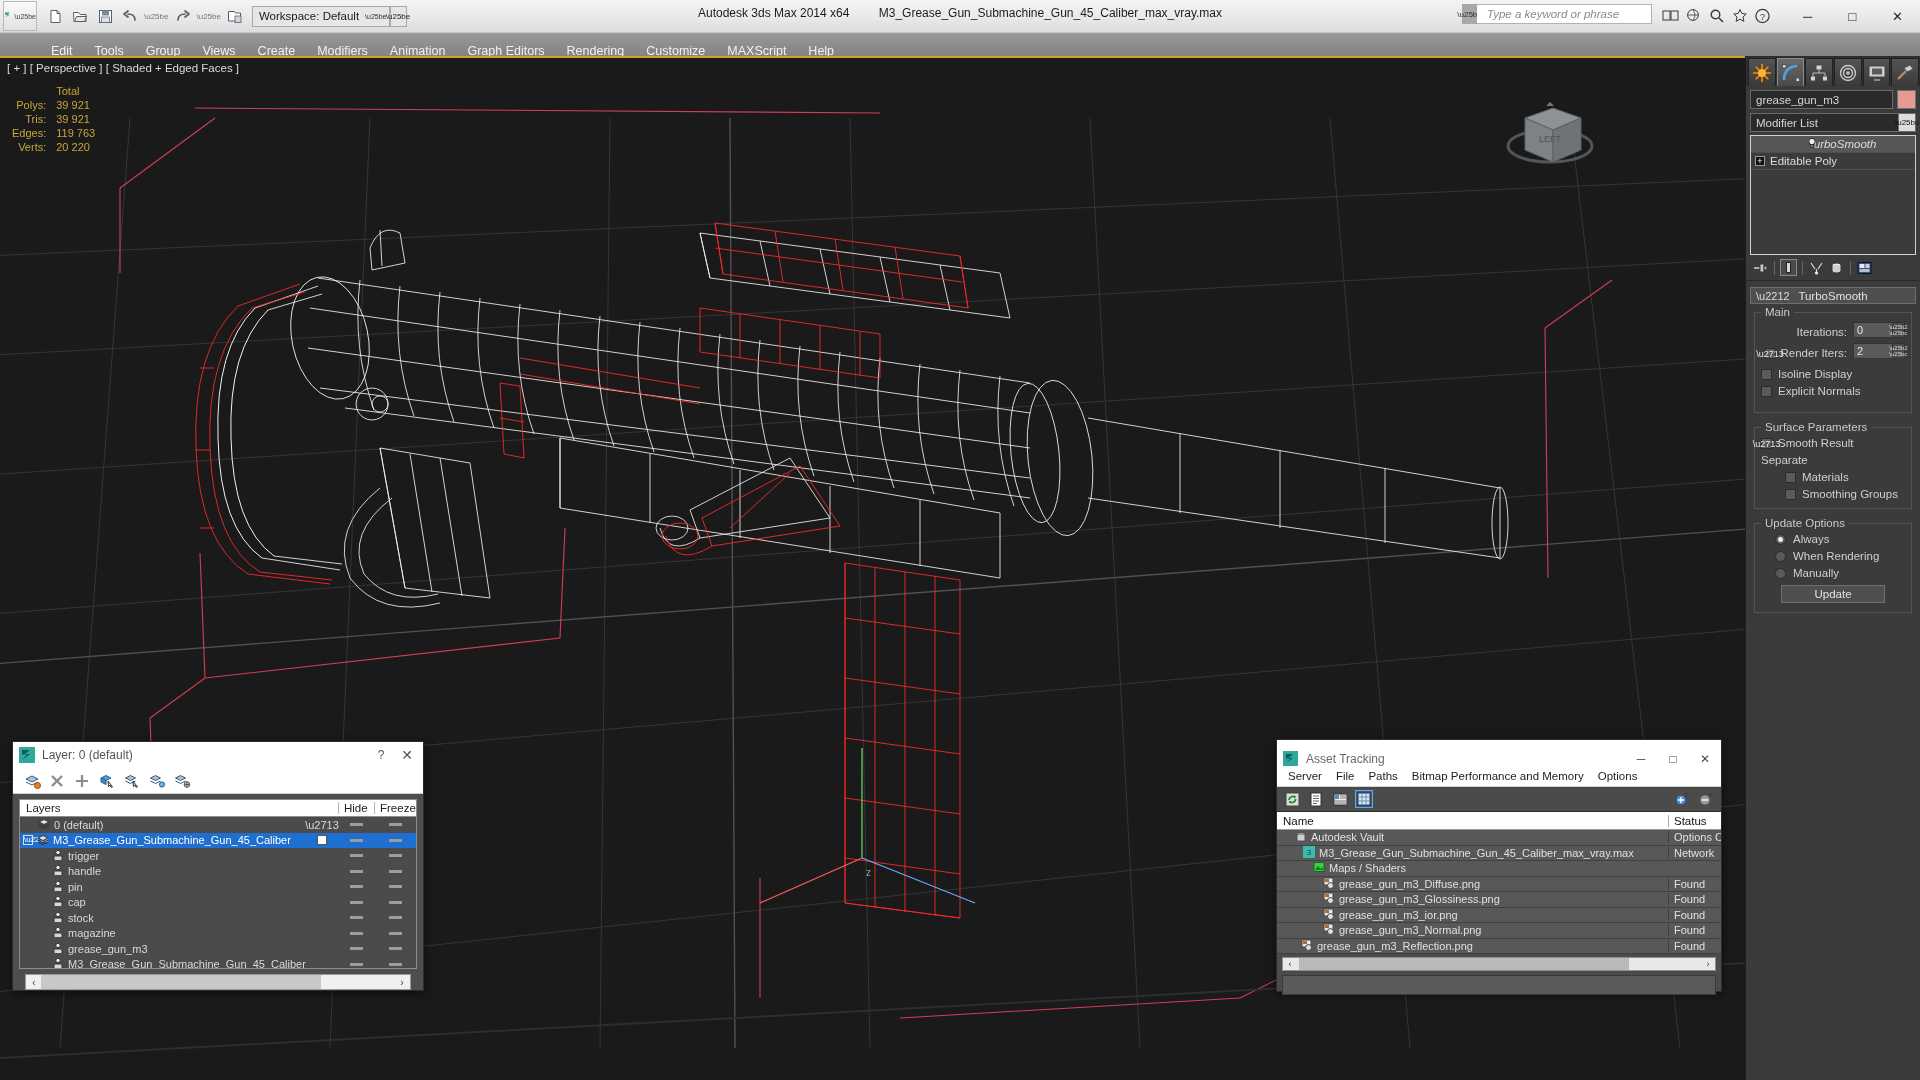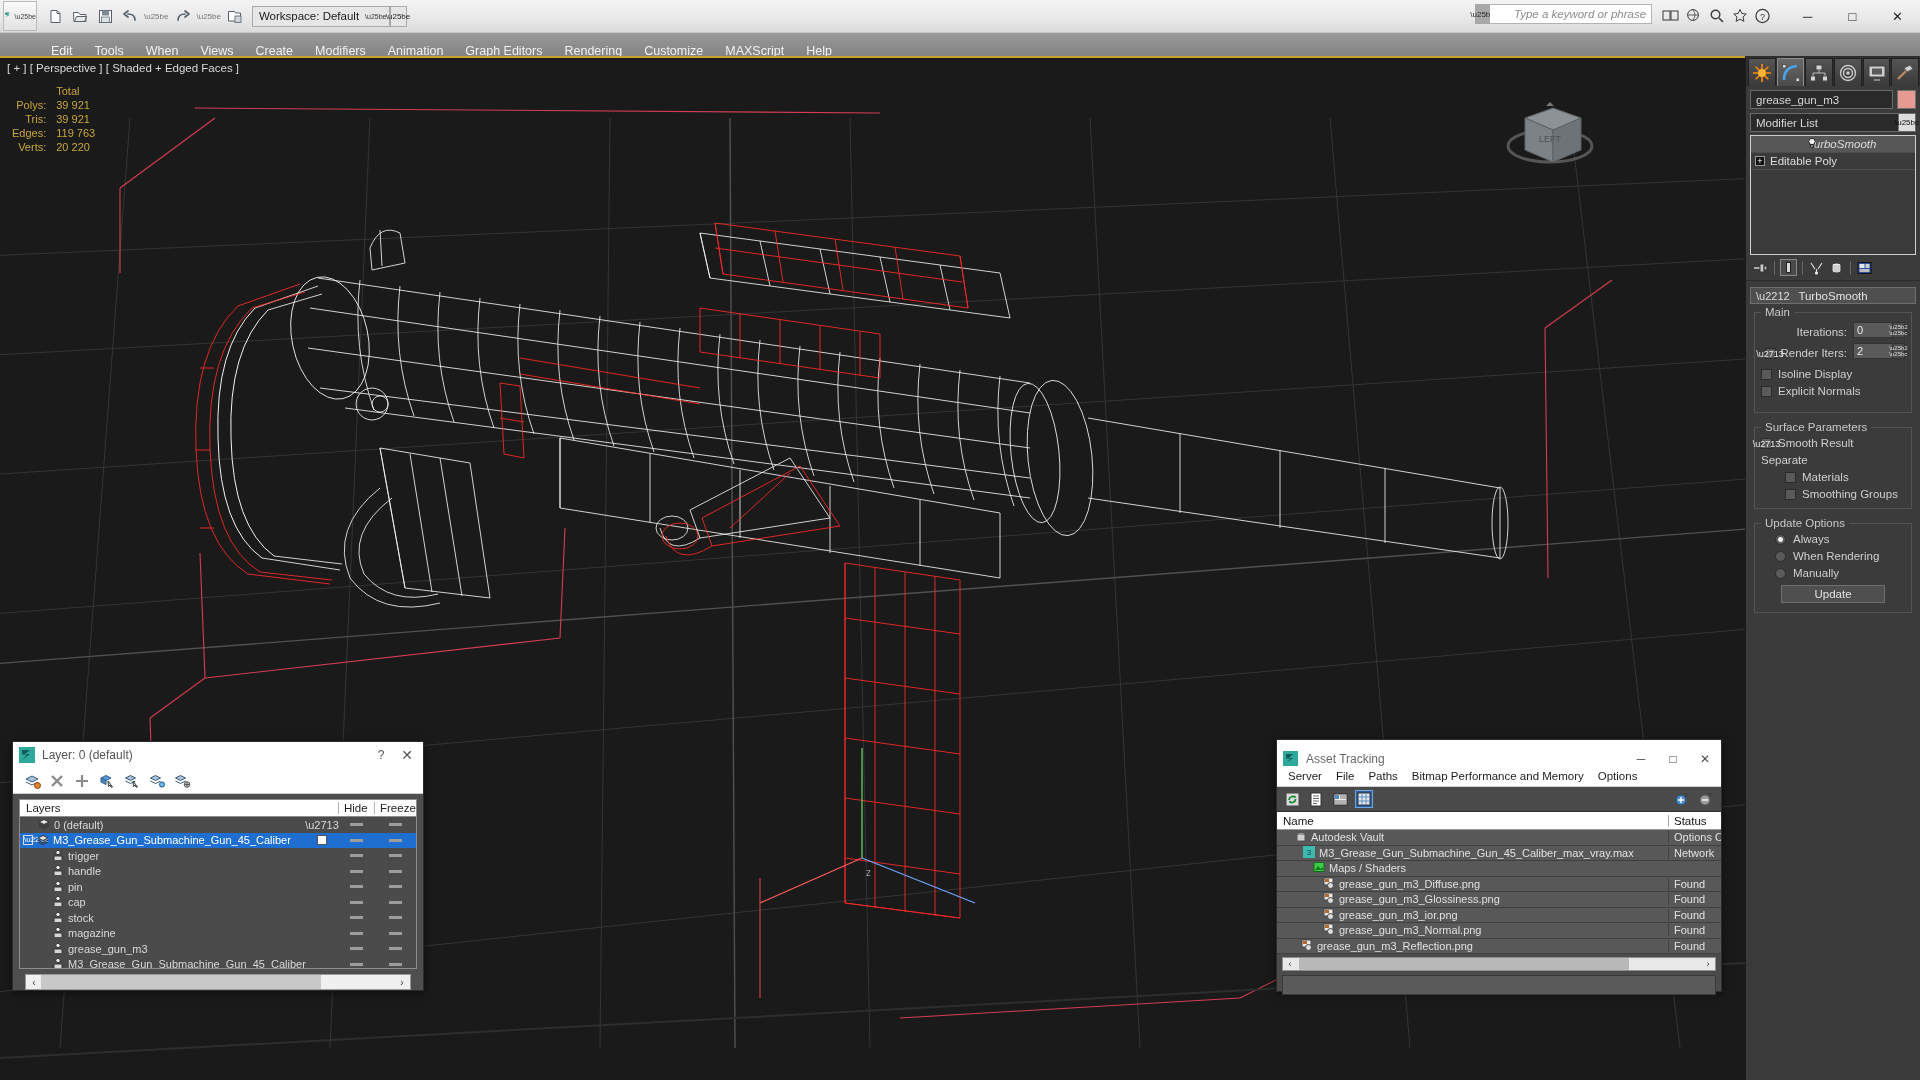--- a/index.html
+++ b/index.html
@@ -45,22 +45,22 @@
   .title-center .fname { margin-left: 26px; }
   .search-wrap {
     position: absolute; right: 268px; top: 4px;
     display: flex; align-items: center; height: 20px;
   }
   .search-arrow {
     width: 15px; height: 20px; background: #a8a8a8;
     display: flex; align-items: center; justify-content: center; font-size: 8px; color: #2b2b2b;
   }
   .search-box {
-    width: 162px; height: 20px; background: #ffffff; border: 1px solid #b3b3b3; border-left: none;
-    font-size: 11.5px; color: #8b8b8b; font-style: italic; padding-left: 24px;
+    width: 175px; height: 20px; background: #ffffff; border: 1px solid #b3b3b3; border-left: none;
+    font-size: 11.5px; color: #8b8b8b; font-style: italic; padding-left: 10px;
     display: flex; align-items: center;
   }
   .title-icons { position: absolute; right: 148px; top: 6px; display: flex; gap: 4px; align-items: center; }
   .ticon { width: 19px; height: 19px; display: flex; align-items: center; justify-content: center; }
   .wctl { position: absolute; right: 0; top: 0; display: flex; height: 33px; }
   .wbtn {
     width: 45px; height: 33px; display: flex; align-items: center; justify-content: center;
     font-size: 13px; color: #262626;
   }
 
@@ -332,20 +332,24 @@
             <rect x="8" y="7" width="6" height="6.5" fill="#cfd6dc" stroke="#55606b" stroke-width="0.8"></rect>
           </svg>
       </div>
     </div>
     <div class="ws-combo">
       <span class="lbl">Workspace: Default</span>
       <span class="arr">\u25be</span>
     </div>
     <div class="ws-drop">\u25be</div>
 
+    <div class="title-center">
+      <span>Autodesk 3ds Max  2014 x64</span>
+      <span class="fname">M3_Grease_Gun_Submachine_Gun_45_Caliber_max_vray.max</span>
+    </div>
 
     <div class="search-wrap">
       <div class="search-arrow">\u25b6</div>
       <div class="search-box">Type a keyword or phrase</div>
     </div>
 
     <div class="title-icons">
       <div class="ticon">
         <svg width="17" height="15" viewBox="0 0 17 15">
             <rect x="1" y="3" width="7" height="9" fill="none" stroke="#3a3a3a"></rect>
@@ -380,21 +384,21 @@
     <div class="wctl">
       <div class="wbtn">─</div>
       <div class="wbtn">□</div>
       <div class="wbtn close">✕</div>
     </div>
   </div>
 
   <div class="menubar">
     <div class="menu-item">Edit</div>
     <div class="menu-item">Tools</div>
-    <div class="menu-item">When</div>
+    <div class="menu-item">Group</div>
     <div class="menu-item">Views</div>
     <div class="menu-item">Create</div>
     <div class="menu-item">Modifiers</div>
     <div class="menu-item">Animation</div>
     <div class="menu-item">Graph Editors</div>
     <div class="menu-item">Rendering</div>
     <div class="menu-item">Customize</div>
     <div class="menu-item">MAXScript</div>
     <div class="menu-item">Help</div>
   </div>

